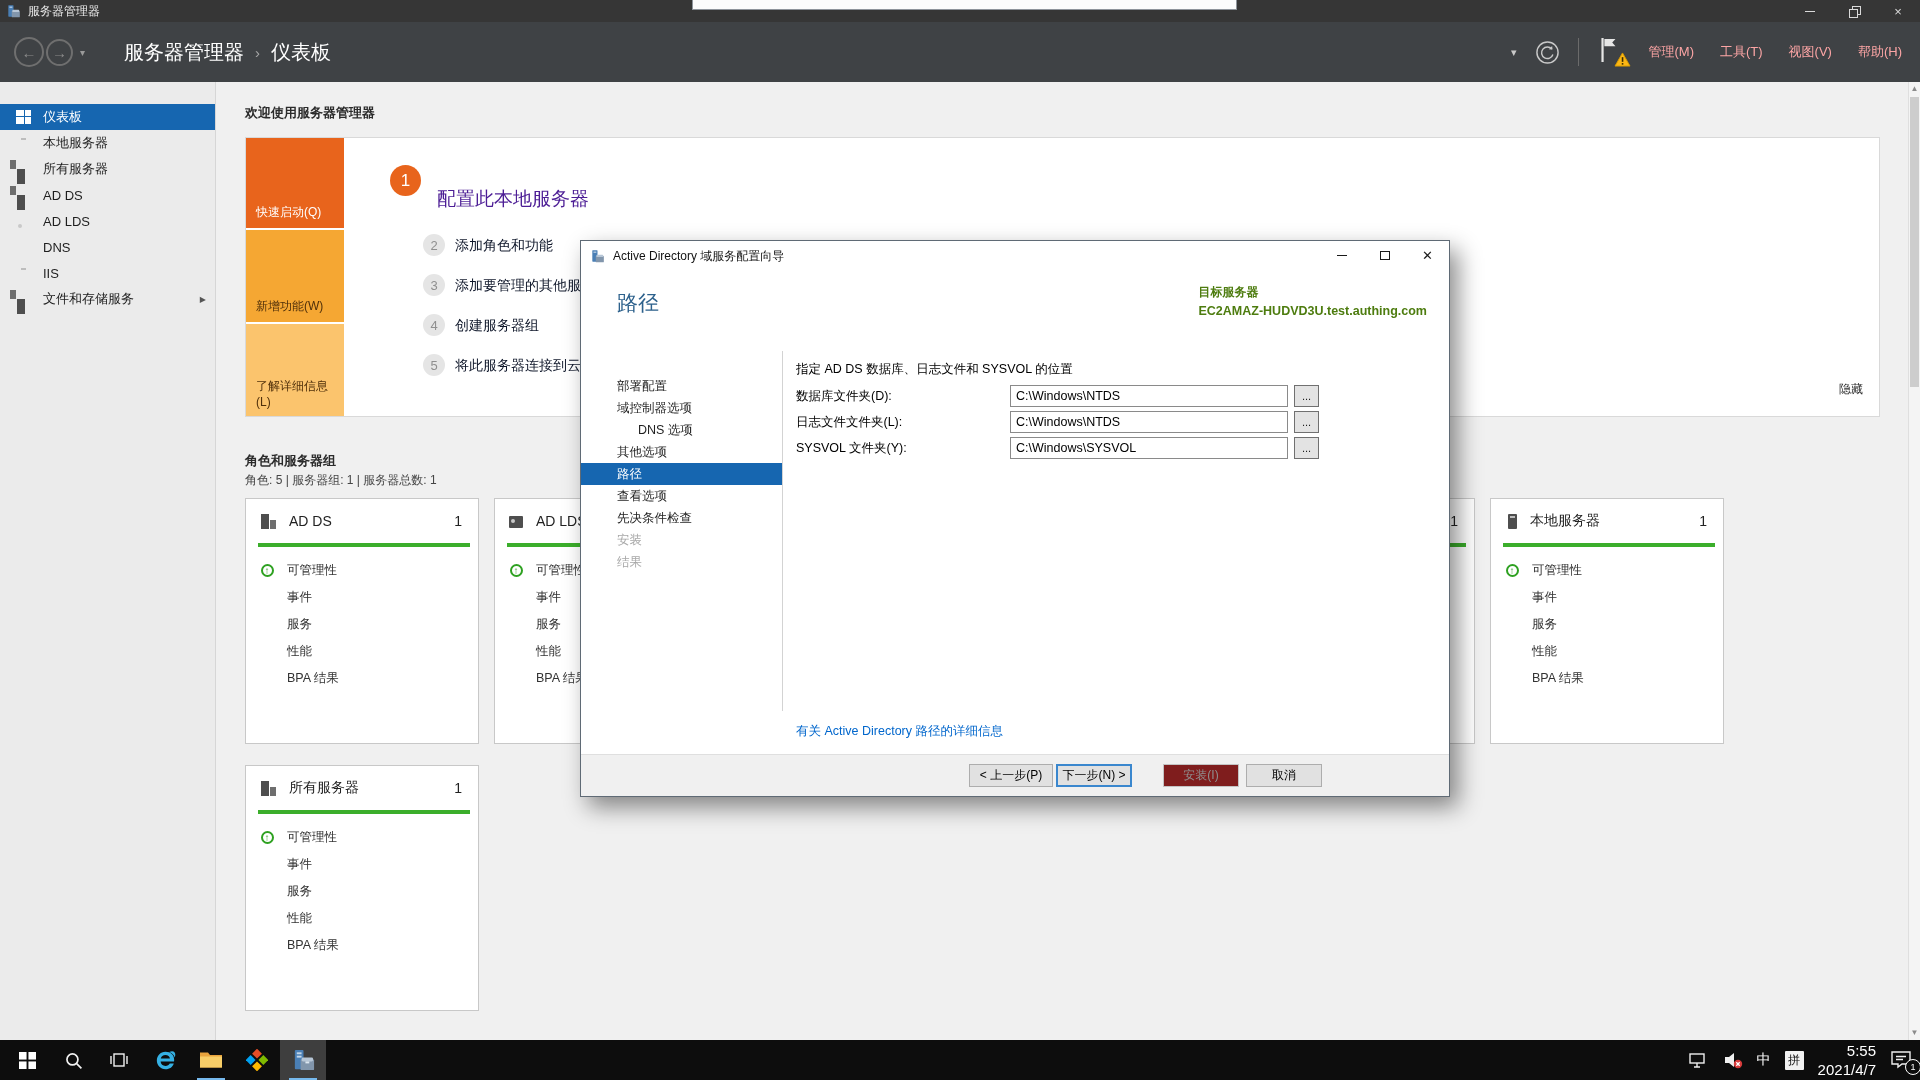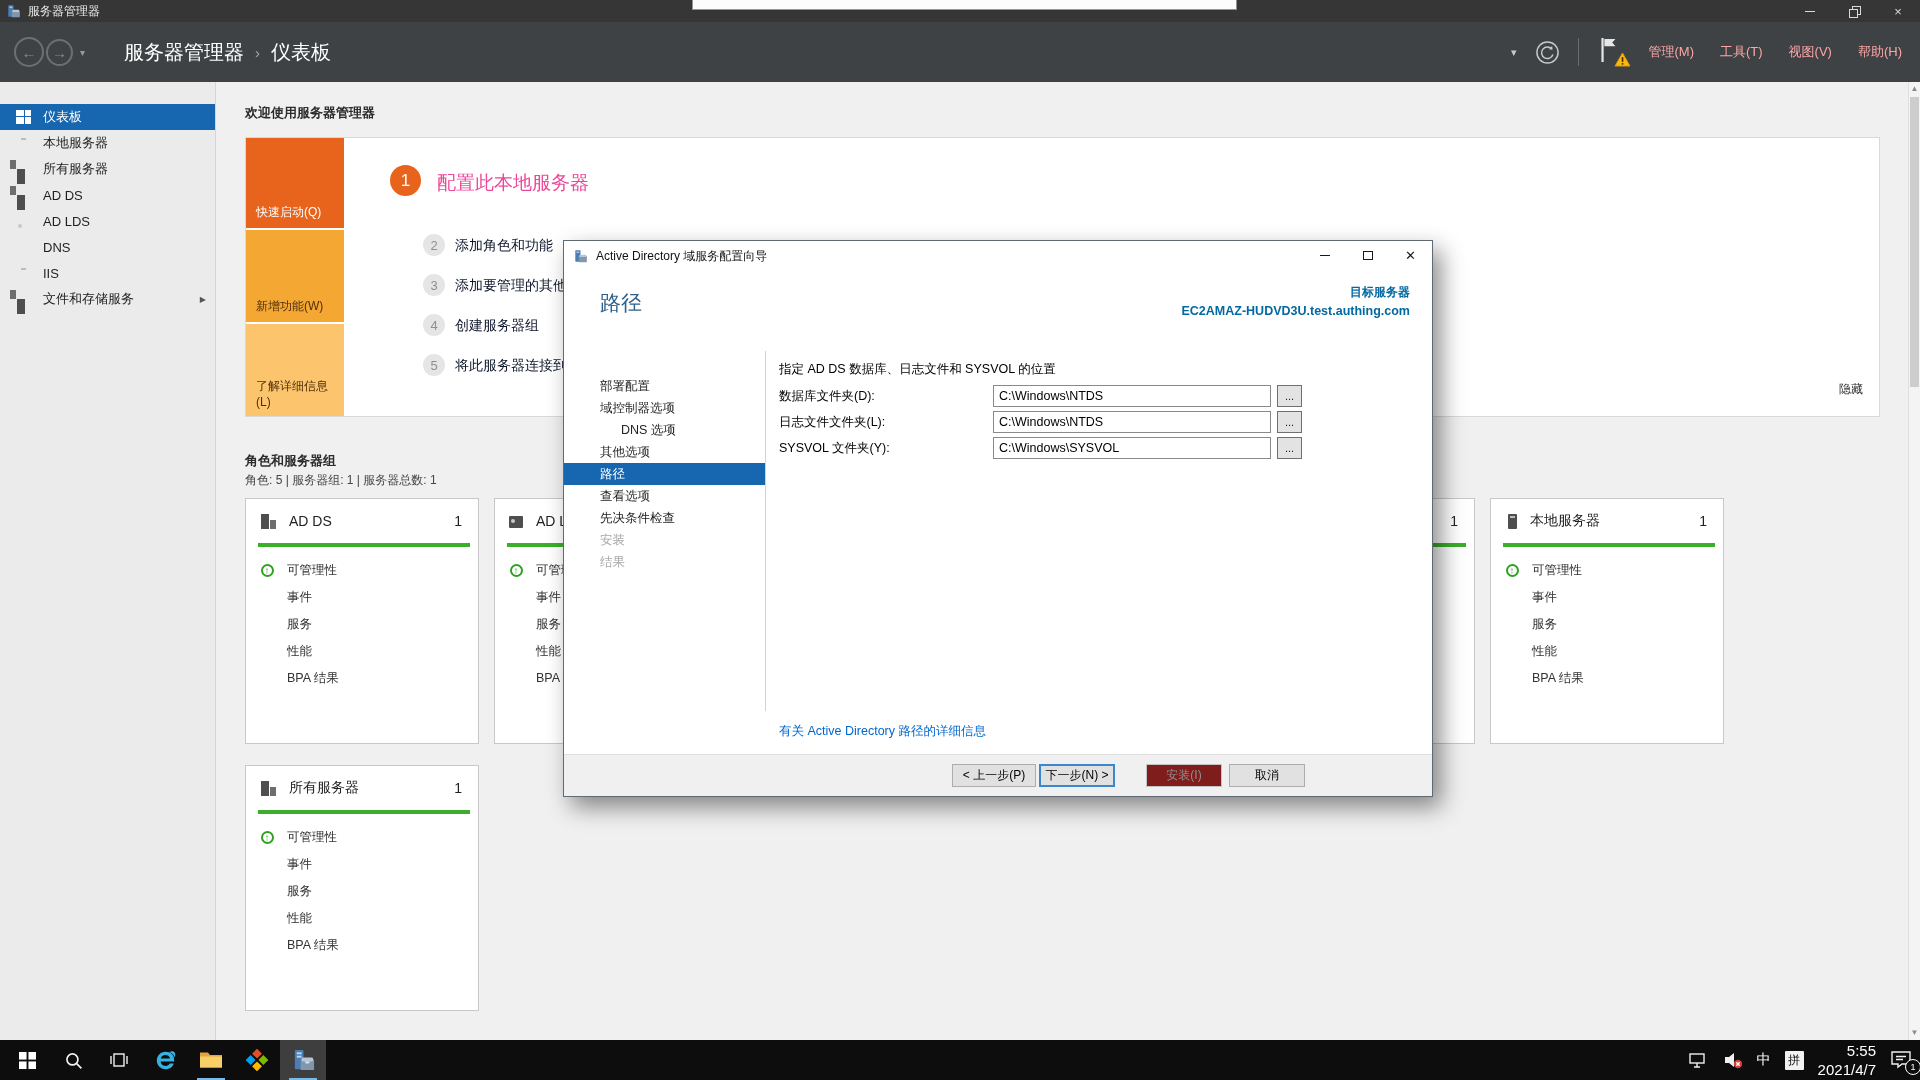--- a/index.html
+++ b/index.html
@@ -59,21 +59,21 @@
 
   
   .welcome-heading{position:absolute;left:245px;top:104px;font-size:13px;font-weight:bold;color:#2B2B2B;}
   .welcome-panel{position:absolute;left:245px;top:137px;width:1635px;height:280px;background:#fff;border:1px solid #D9D9D9;}
   .qs-block{position:absolute;left:0;width:98px;display:flex;align-items:flex-end;padding:0 4px 7px 10px;font-size:12px;}
   .qs-1{top:0;height:90px;background:#E8641C;color:#fff;}
   .qs-2{top:92px;height:92px;background:#F5A733;color:#50300A;}
   .qs-3{top:186px;height:92px;background:#FBC46D;color:#50300A;}
   .step1-circle{position:absolute;left:144px;top:27px;width:31px;height:31px;border-radius:50%;background:#E8641C;
     color:#fff;display:flex;align-items:center;justify-content:center;font-size:17px;}
-  .step1-label{position:absolute;left:191px;top:32px;font-size:19px;color:#ec4899;}
+  .step1-label{position:absolute;left:191px;top:48px;font-size:19px;color:#4c1d95;}
   .stepn-circle{position:absolute;left:177px;width:22px;height:22px;border-radius:50%;background:#E5E5E5;
     color:#8F8F8F;display:flex;align-items:center;justify-content:center;font-size:13px;}
   .stepn-label{position:absolute;left:209px;font-size:14px;color:#0f172a;white-space:nowrap;}
   .hide-link{position:absolute;right:16px;top:243px;font-size:12px;color:#2B2B2B;}
 
   
   .roles-heading{position:absolute;left:245px;top:452px;font-size:13px;font-weight:bold;color:#2B2B2B;}
   .roles-summary{position:absolute;left:245px;top:472px;font-size:12px;color:#454545;}
   .tile{position:absolute;width:234px;height:246px;background:#fff;border:1px solid #C8C8C8;}
   .tile-head{height:44px;display:flex;align-items:center;padding:0 16px 0 14px;gap:13px;font-size:14px;color:#222;}
@@ -85,30 +85,30 @@
   .up-arrow{width:13px;height:13px;border:2px solid #2EA121;border-radius:50%;color:#2EA121;
     font-size:10px;font-weight:bold;display:flex;align-items:center;justify-content:center;line-height:1;}
 
   
   .vscroll{position:absolute;right:0;top:82px;width:12px;height:958px;background:#F4F4F4;border-left:1px solid #DFDFDF;z-index:6;}
   .vs-arrow{position:absolute;left:0;width:100%;height:12px;color:#8B8B8B;font-size:8px;text-align:center;line-height:12px;}
   .vs-up{top:1px;} .vs-down{bottom:1px;}
   .vs-thumb{position:absolute;left:1px;top:15px;width:9px;height:290px;background:#CDCDCD;}
 
   
-  .dialog{position:absolute;left:563px;top:240px;width:870px;height:557px;background:#fff;
+  .dialog{position:absolute;left:580px;top:240px;width:870px;height:557px;background:#fff;
     border:1px solid #5F6A75;box-shadow:8px 10px 22px rgba(0,0,0,.45);z-index:50;}
   .dlg-title{position:relative;height:30px;display:flex;align-items:center;gap:8px;padding-left:9px;font-size:12px;color:#111;}
   .dlg-controls{position:absolute;right:0;top:0;display:flex;}
   .dlg-btn{width:43px;height:29px;display:flex;align-items:center;justify-content:center;color:#1A1A1A;font-size:13px;}
   .dglyph-min{width:10px;height:1px;background:#1A1A1A;}
   .dglyph-max{width:10px;height:9px;border:1px solid #1A1A1A;}
   .dlg-header{position:absolute;left:0;top:30px;width:100%;height:80px;}
   .dlg-page-title{position:absolute;left:36px;top:18px;font-size:21px;color:#2D618C;}
-  .dlg-target{position:absolute;right:22px;top:13px;text-align:right;color:#0369a1;}
+  .dlg-target{position:absolute;right:22px;top:13px;color:#4d7c0f;}
   .dlg-target-label{font-size:12px;font-weight:bold;}
   .dlg-target-server{font-size:12.5px;font-weight:bold;margin-top:3px;}
   .dlg-body{position:absolute;left:0;top:110px;right:0;bottom:42px;}
   .dlg-nav{position:absolute;left:0;top:2px;width:201px;margin-top:22px;}
   .dlg-nav-item{height:22px;line-height:22px;padding-left:36px;font-size:12.5px;color:#1F1F1F;white-space:nowrap;}
   .dlg-nav-item.indent{padding-left:57px;}
   .dlg-nav-item.selected{background:#1666B0;color:#fff;}
   .dlg-nav-item.disabled{color:#A8A8A8;}
   .dlg-sep{position:absolute;left:201px;top:0;width:1px;height:360px;background:#D3D3D3;}
   .dlg-content{position:absolute;left:215px;top:0;right:18px;bottom:0;}

